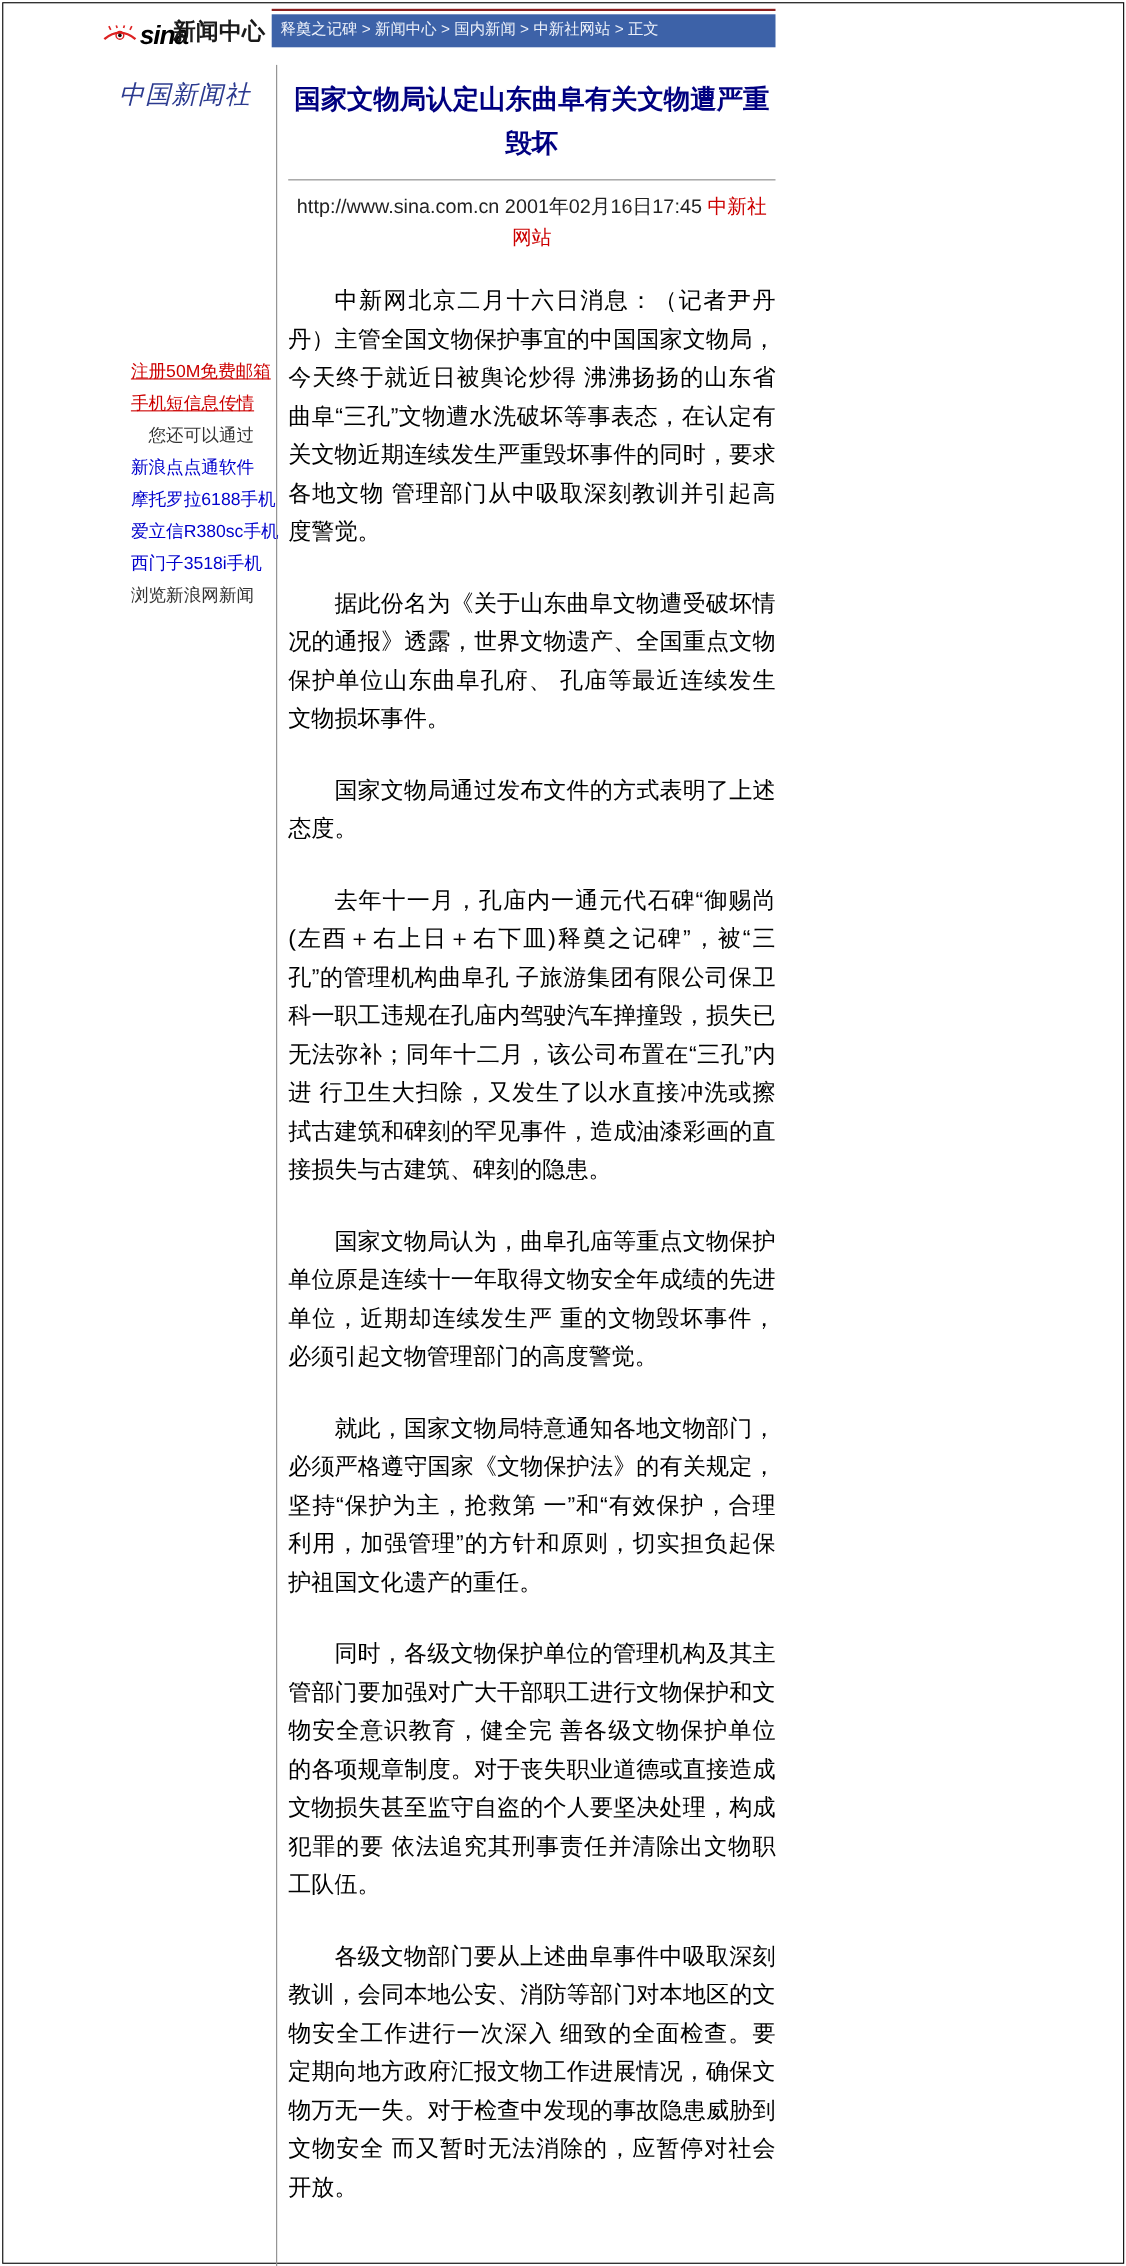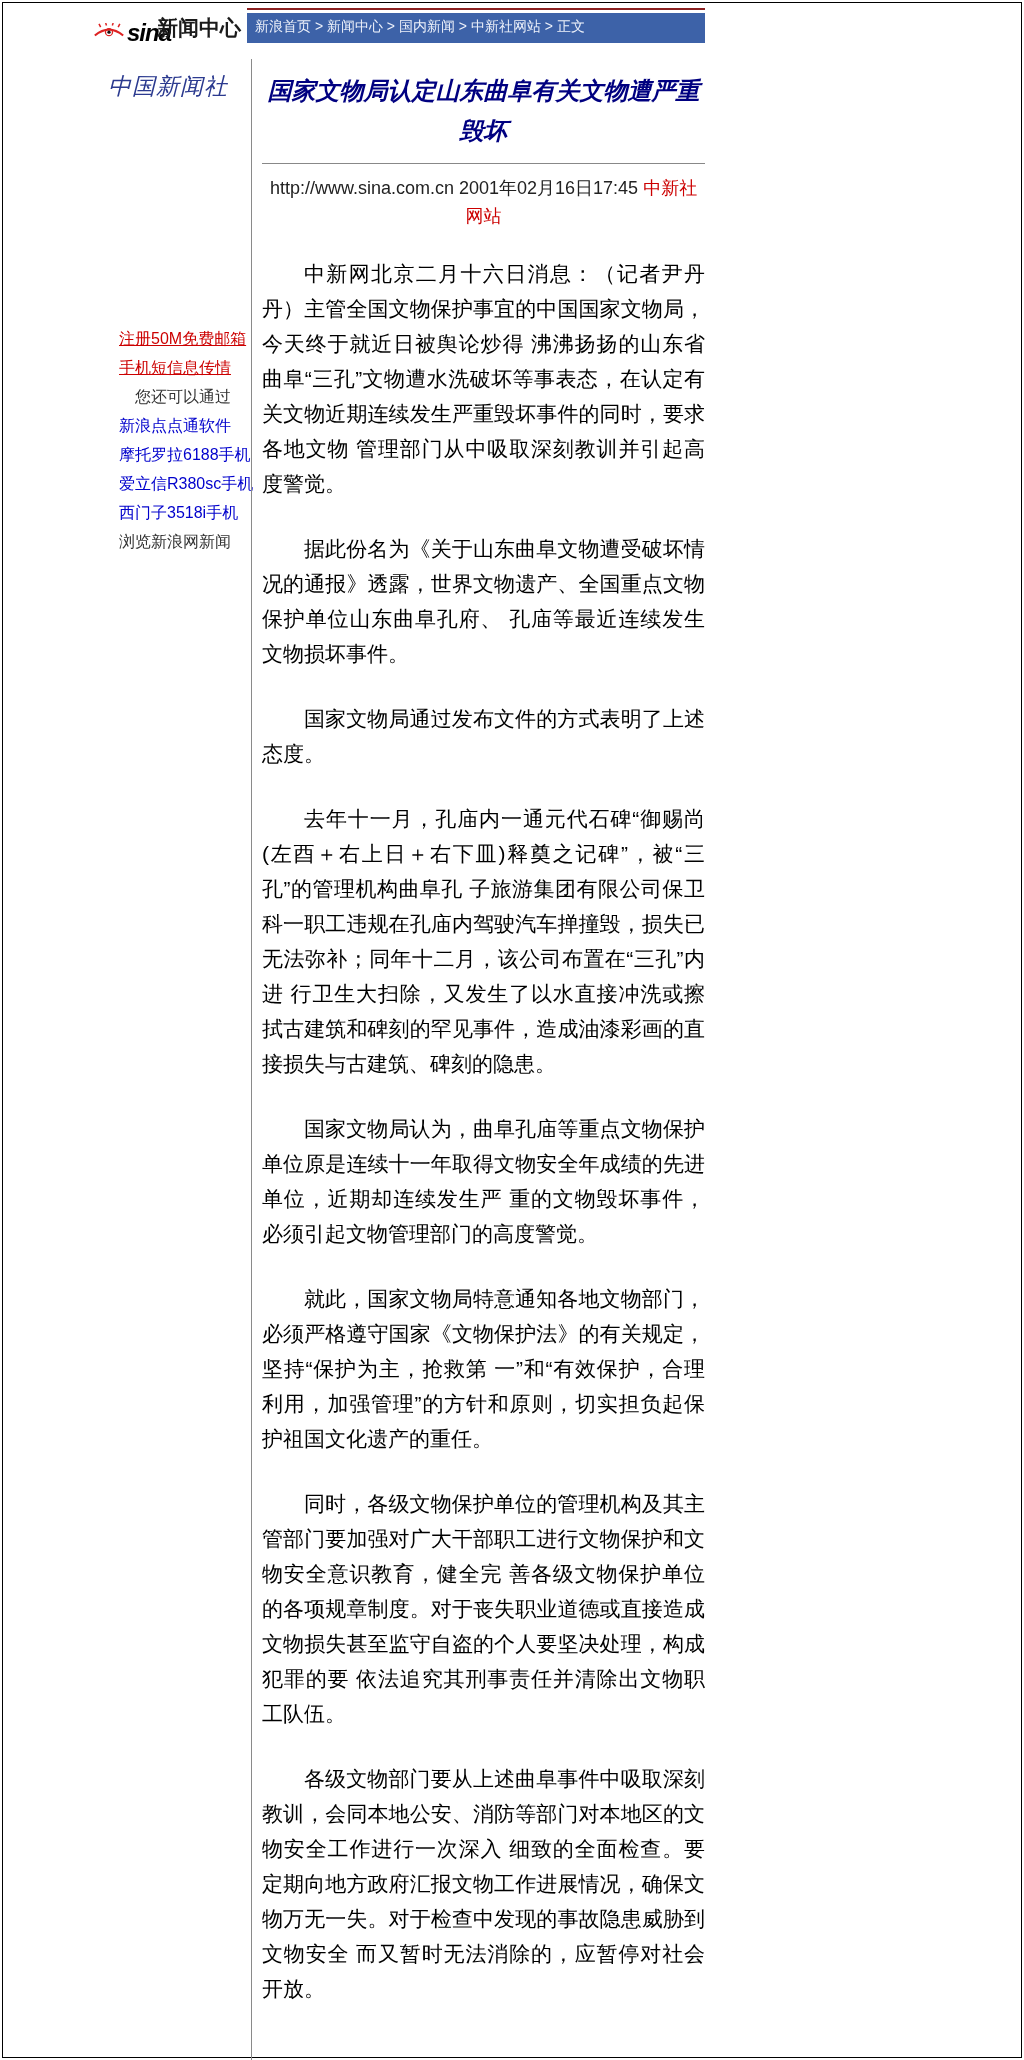--- a/index.html
+++ b/index.html
@@ -31,21 +31,21 @@
   .side-links{margin-top:222px;font-size:16px;line-height:29px;margin-left:34px;}
   .side-item{white-space:nowrap;}
   .side-item.red-link{color:#CC0000;text-decoration:underline;cursor:pointer;}
   .side-item.blue-link{color:#0000CC;cursor:pointer;}
   .side-item.text{color:#333;}
   .side-item.indent{padding-left:16px;}
 
   .main{flex:1;border-left:1px solid #8a8a8a;padding:0 0 30px 10px;min-height:1982px;box-sizing:border-box;}
   .article-title{
     color:#000080;font-size:24px;font-weight:bold;text-align:center;
-    line-height:40px;margin:12px 0 10px;font-style:italic;
+    line-height:40px;margin:12px 0 10px;
   }
   .rule{border:none;border-top:1px solid #888;margin:12px 0 10px;}
   .byline{text-align:center;font-size:18px;line-height:28px;color:#222;}
   .byline .src{color:#CC0000;cursor:pointer;}
   .article-body{margin-top:26px;font-size:21px;line-height:35px;text-align:justify;}
   .article-body p{margin:0 0 30px;text-indent:2em;}
 </style>
 </head>
 <body>
 
@@ -60,21 +60,21 @@
           <path d="M3 15 Q20 1 37 15" fill="none" stroke="#D22" stroke-width="2.6"></path>
           <path d="M10 5 L8 1 M17 3 L16 0 M24 3 L25 0 M31 5 L33 1" stroke="#D22" stroke-width="1.8" fill="none"></path>
           <circle cx="20" cy="11" r="4.2" fill="none" stroke="#D22" stroke-width="1.6"></circle>
           <circle cx="20" cy="11" r="2" fill="#111"></circle>
         </svg>
       </span>
       <span class="sina-text">sina</span>
     </div>
     <div class="section-title">新闻中心</div>
     <div class="crumb-outer">
-      <div class="crumb-bar"><span class="crumb">新浪首页</span><span class="crumb-sep"> &gt; </span><span class="crumb">新闻中心</span><span class="crumb-sep"> &gt; </span><span class="crumb">国内新闻</span><span class="crumb-sep"> &gt; </span><span class="crumb">中新社网站</span><span class="crumb-sep"> &gt; </span><span class="crumb">正文</span></div>
+      <div class="crumb-bar"><span class="crumb">释奠之记碑</span><span class="crumb-sep"> &gt; </span><span class="crumb">新闻中心</span><span class="crumb-sep"> &gt; </span><span class="crumb">国内新闻</span><span class="crumb-sep"> &gt; </span><span class="crumb">中新社网站</span><span class="crumb-sep"> &gt; </span><span class="crumb">正文</span></div>
     </div>
   </div>
 
   <div class="content">
 
     <div class="sidebar">
       <div class="agency-logo">中国新闻社</div>
       <div class="side-links">
           <div class="side-item red-link">注册50M免费邮箱</div>
           <div class="side-item red-link">手机短信息传情</div>

